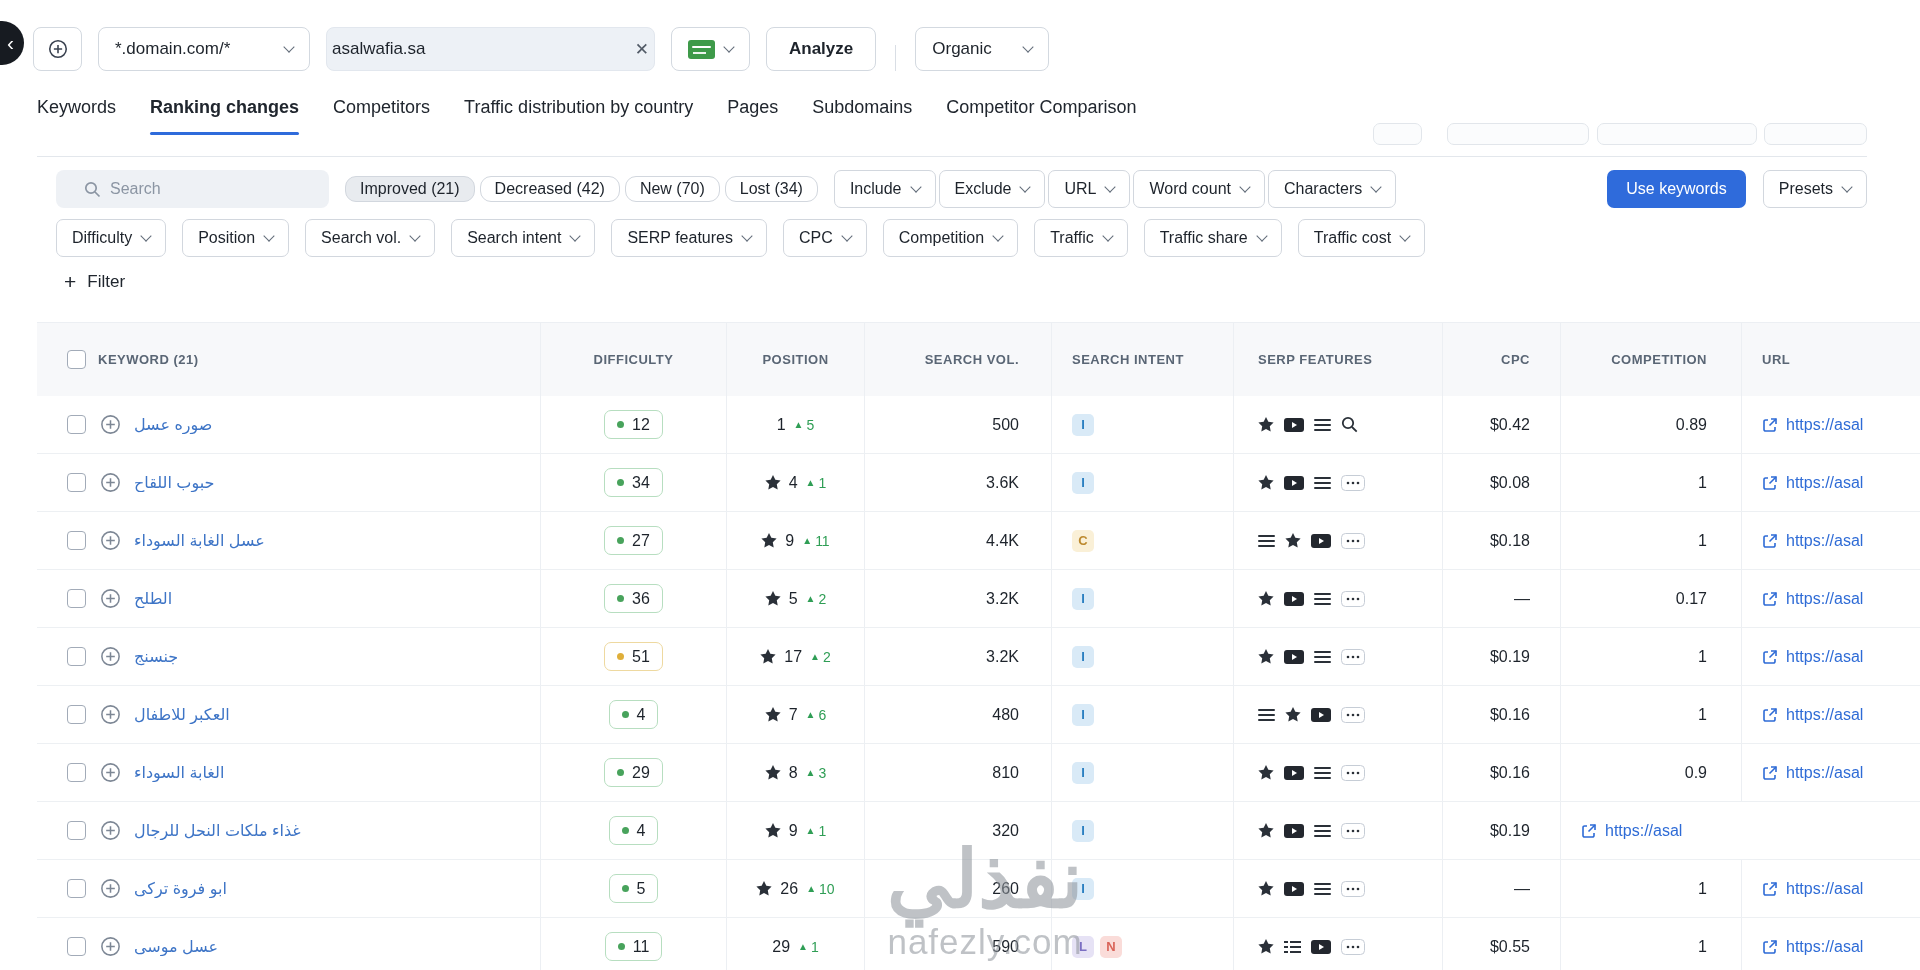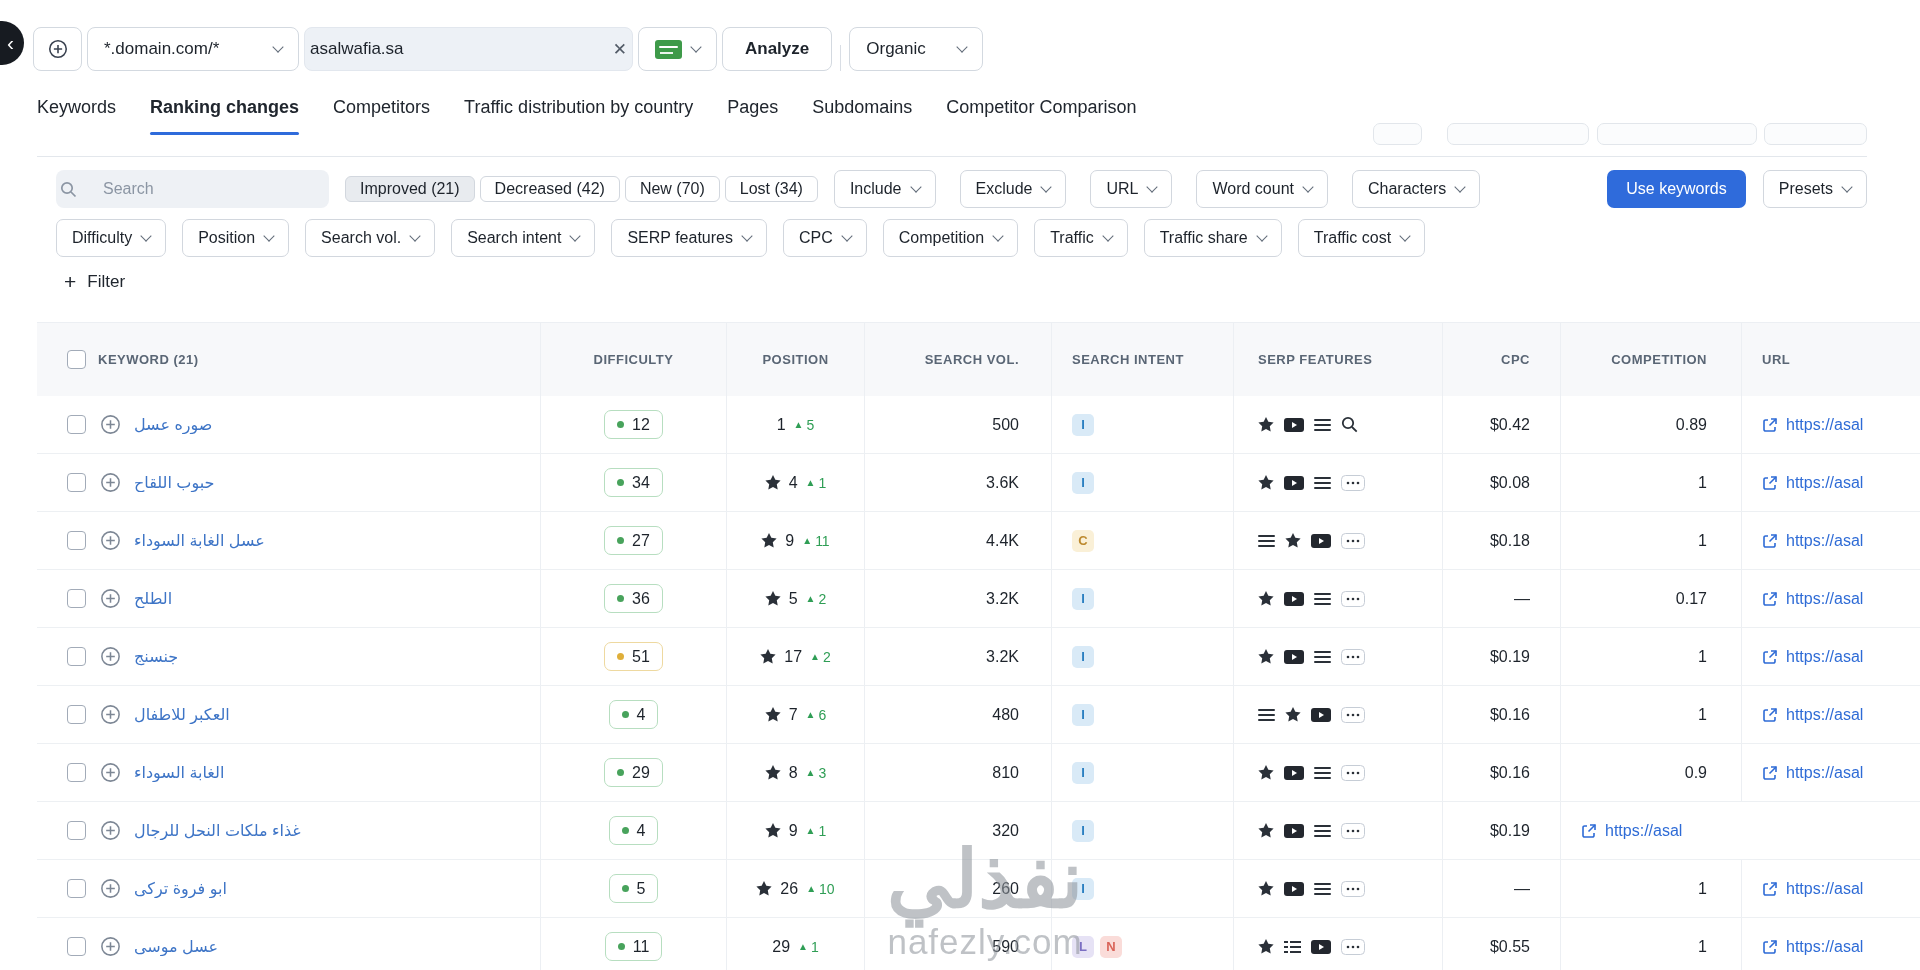--- a/index.html
+++ b/index.html
@@ -5,21 +5,21 @@
   *{margin:0;padding:0;box-sizing:border-box}
   html,body{width:1920px;height:970px;overflow:hidden;background:#fff;
     font-family:"Liberation Sans","DejaVu Sans",sans-serif;color:#1d232b;position:relative}
   button{font-family:inherit;cursor:pointer}
 
   
   .topbar{position:absolute;left:0;top:0;width:1920px;height:96px;background:#fff;z-index:4}
   .backcircle{position:absolute;left:-20px;top:21px;width:44px;height:44px;border-radius:50%;
     background:#171b21;color:#fff;display:flex;align-items:center;justify-content:flex-end;
     padding-right:10px;font-size:21px;z-index:10;cursor:pointer}
-  .topbar-inner{position:absolute;left:33px;top:27px;height:44px;display:flex;align-items:flex-end;gap:5px}
+  .topbar-inner{position:absolute;left:33px;top:27px;height:44px;display:flex;align-items:flex-end;gap:16px}
   .iconbtn{width:49px;height:44px;border:1px solid #d3d9e0;border-radius:8px;background:#fff;
     display:flex;align-items:center;justify-content:center}
   .dropbtn{height:44px;border:1px solid #d3d9e0;border-radius:8px;background:#fff;display:flex;
     align-items:center;gap:10px;padding:0 16px;font-size:17px;color:#1d232b}
   .domainbtn{min-width:212px;justify-content:space-between}
   .modebtn{min-width:134px;justify-content:space-between}
   .chev{width:8px;height:8px;border-right:1.7px solid #626c79;border-bottom:1.7px solid #626c79;
     transform:rotate(45deg);flex:none;margin-top:-4px;display:inline-block}
   .searchfield{width:329px;height:44px;background:#edf1f6;border:1px solid #e2e7ee;border-radius:8px;
     display:flex;align-items:center;padding:0 5px;gap:8px}
@@ -39,28 +39,28 @@
   .tab.active::after{content:"";position:absolute;left:0;right:0;bottom:0;height:3px;background:#2f6bdb;border-radius:2px}
 
   
   .clip{position:absolute;top:123px;height:22px;border:1px solid #dde2e8;border-radius:7px;background:#fbfcfd;opacity:.85}
 
   .filterline{position:absolute;left:37px;top:156px;width:1830px;height:1px;background:#e3e7ec}
 
   
   .frow1{position:absolute;left:56px;top:170px;display:flex;align-items:center;gap:16px;height:38px}
   .fsearch{width:273px;height:38px;background:#eef1f5;border-radius:8px;display:flex;align-items:center;
-    padding:0 4px;gap:26px}
+    padding:0 28px;gap:9px}
   .fsearch input{flex:1;border:none;background:transparent;outline:none;font-size:16px;color:#1d232b;font-family:inherit}
   .fsearch input::placeholder{color:#8b95a3}
   .chipswrap{display:flex;gap:5px}
-  .chip{height:26px;border:1px solid #d2d7de;border-radius:6px;background:#fff;padding:0 14px;
+  .chip{height:26px;border:1px solid #d2d7de;border-radius:11px;background:#fff;padding:0 14px;
     font-size:16px;display:flex;align-items:center;color:#1d232b;white-space:nowrap}
   .chip.active{background:#e8ebef;font-weight:500}
-  .dropswrap{display:flex;gap:24px}
+  .dropswrap{display:flex;gap:3px}
   .fbtn{height:38px;border:1px solid #d2d7de;border-radius:7px;background:#fff;padding:0 15px;
     font-size:16px;display:flex;align-items:center;gap:10px;color:#1d232b;white-space:nowrap}
   .rightbtns{position:absolute;right:53px;top:170px;display:flex;gap:17px;z-index:4}
   .bluebtn{height:38px;padding:0 19px;background:#2f6bdb;color:#fff;border:none;border-radius:7px;
     font-size:16px;font-weight:500}
   .frow2{position:absolute;left:56px;top:219px;display:flex;gap:16px}
   .addfilter{position:absolute;left:64px;top:272px;display:flex;align-items:center;gap:11px;
     font-size:17px;font-weight:500;color:#20262e;cursor:pointer}
   .plussym{font-size:21px;font-weight:400;line-height:1;margin-top:-2px}
 

